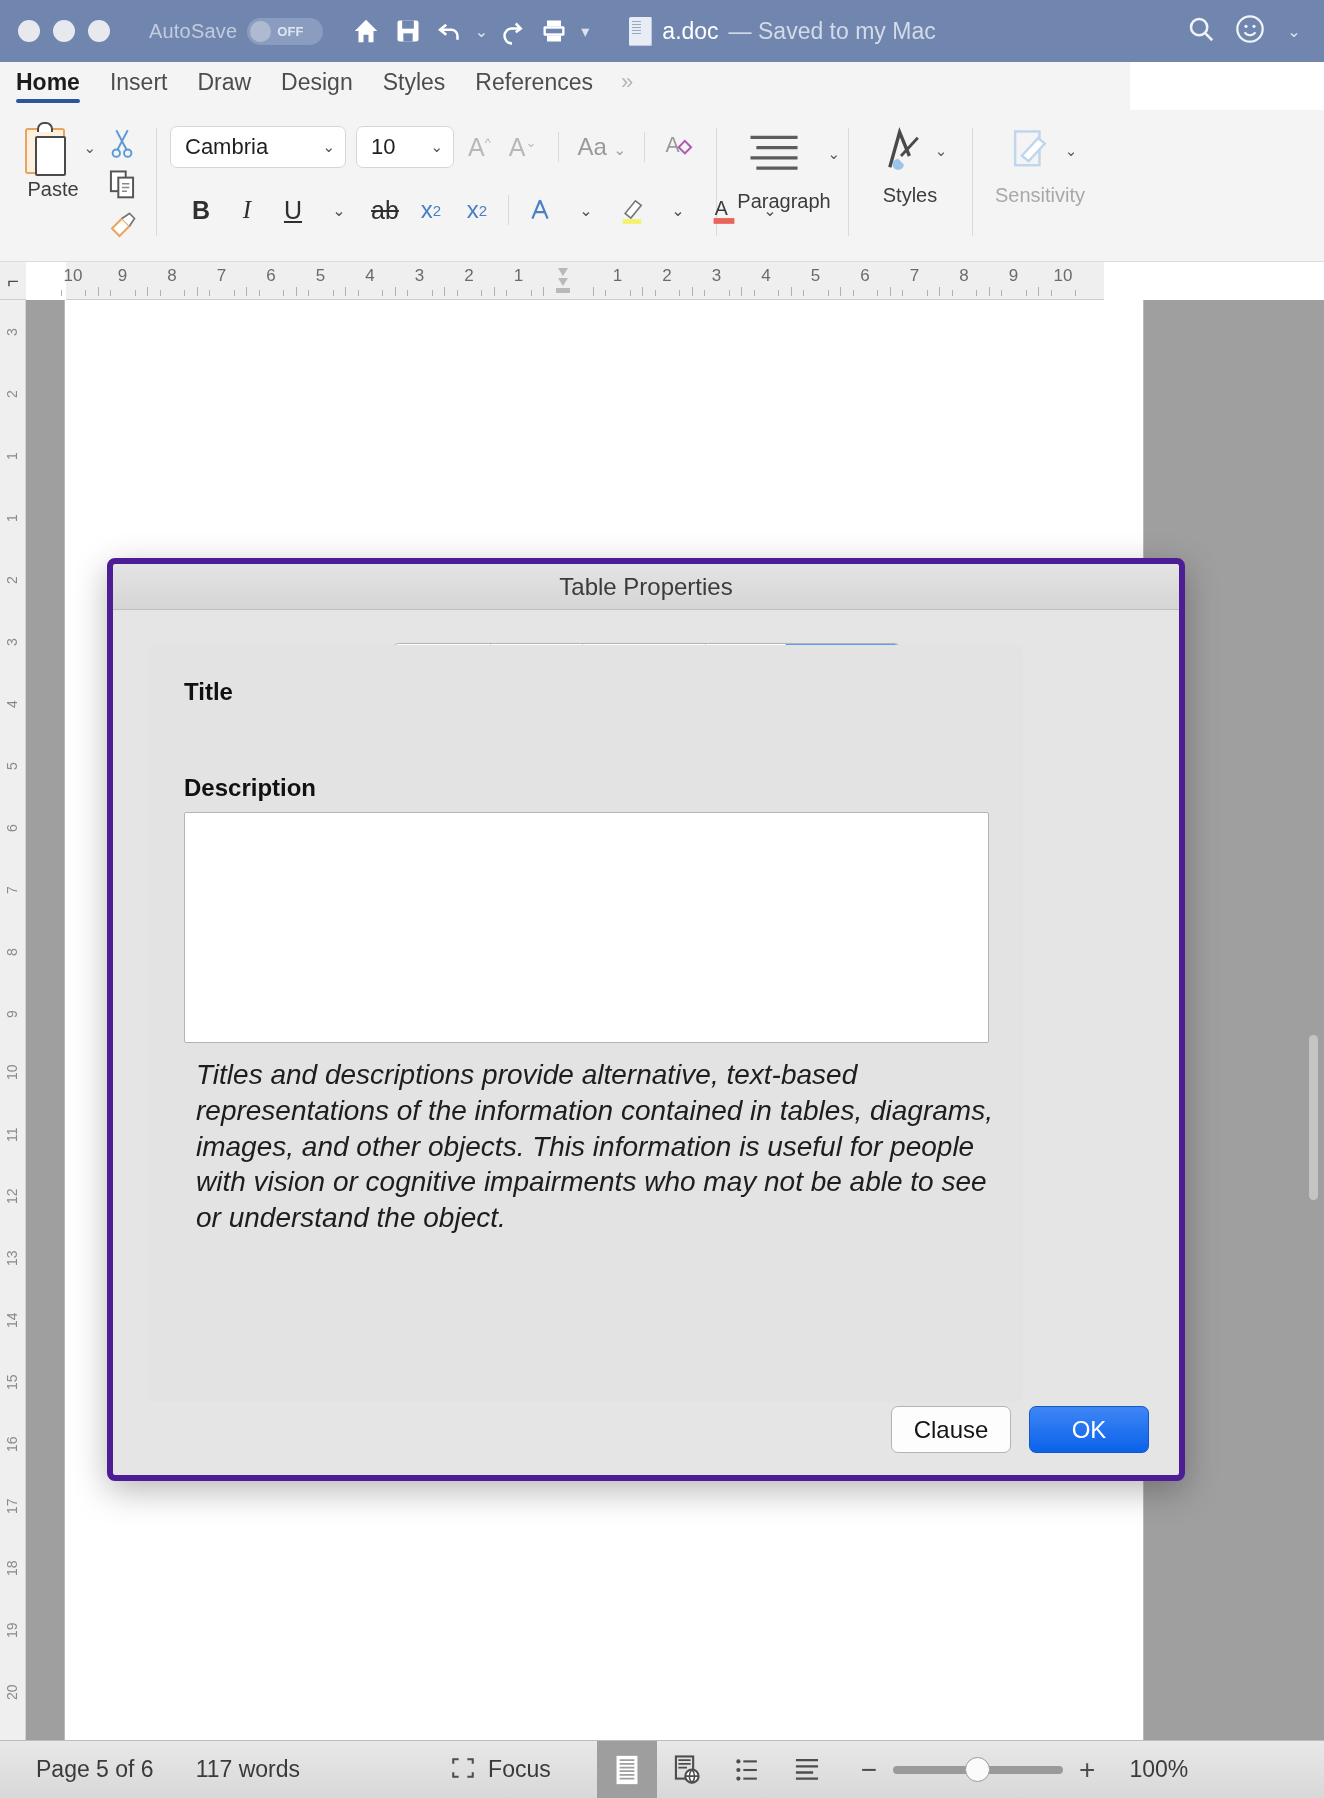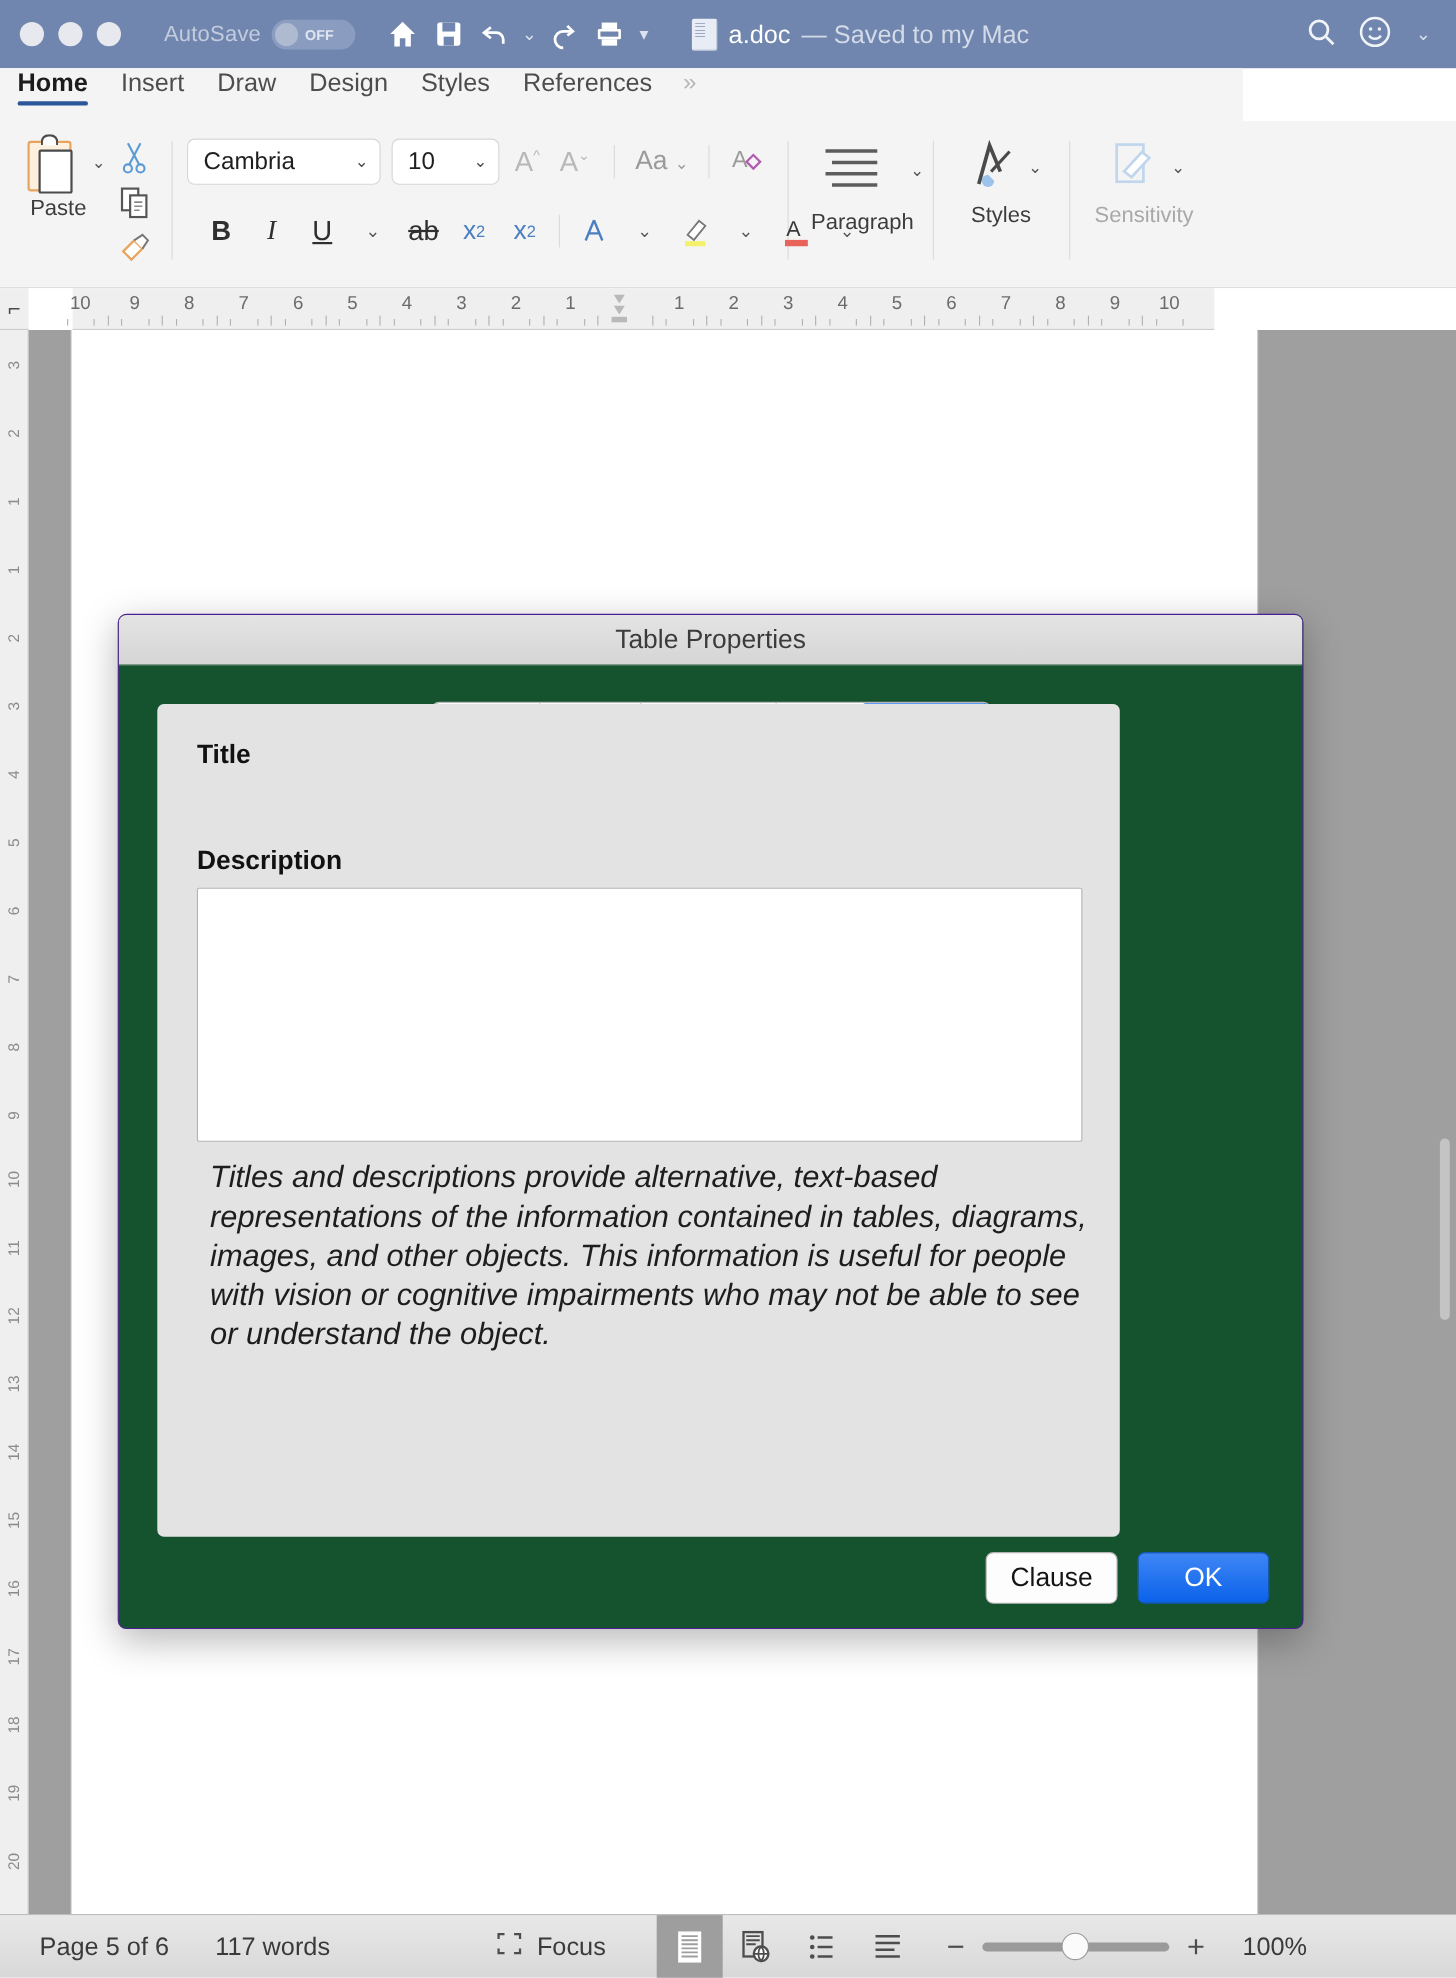--- a/index.html
+++ b/index.html
@@ -46,21 +46,21 @@
     background: repeating-linear-gradient(#9aa8c2 0 1px, transparent 1px 3px);
   }
   .doc-name { color: #ffffff; font-size: 23px; }
   .doc-state { color: #d3dae8; font-size: 23px; }
   .tb-right { position: absolute; right: 20px; display: flex; align-items: center; gap: 18px; }
   .tb-right .ic { color: #f0f3f8; }
 
   
   .ribbon-tabs {
     position: absolute; left: 0; top: 62px; width: 1130px; height: 48px;
-    background: #f4f4f4; display: flex; align-items: flex-start;
+    background: #f4f4f4; display: flex; align-items: center;
   }
   .rtab {
     font-size: 23px; color: #4d4d4d; padding: 0 0 7px 0; margin-left: 30px;
     position: relative; white-space: nowrap;
   }
   .rtab:first-child { margin-left: 16px; }
   .rtab.active { color: #1c1c1c; font-weight: bold; }
   .rtab.active:after {
     content: ""; position: absolute; left: 0; right: 0; bottom: 0; height: 4px;
     background: #2b579a; border-radius: 2px;
@@ -211,23 +211,23 @@
     border: 1px solid #8a8a8a;
   }
   .scroll-v {
     position: absolute; right: 6px; top: 735px; width: 9px; height: 165px;
     background: #c4c4c4; border-radius: 5px;
   }
 
   
   .dialog {
     position: absolute; left: 107px; top: 558px; width: 1078px; height: 923px;
-    background: #14532d; border-radius: 8px;
+    background: #e5e5e5; border-radius: 8px;
     box-shadow: 0 10px 34px rgba(0,0,0,.28);
-    border: 1px solid #4c1d95;
+    border: 6px solid #4c1d95;
   }
   .dlg-titlebar {
     height: 46px; border-radius: 7px 7px 0 0;
     background: linear-gradient(#e4e4e4, #d5d5d5);
     border-bottom: 1px solid #c0c0c0;
     display: flex; align-items: center; justify-content: center;
   }
   .dlg-title { font-size: 24px; color: #3b3b3b; }
   .tabbar { display: flex; justify-content: center; margin-top: 33px; }
   .tabstrip {

